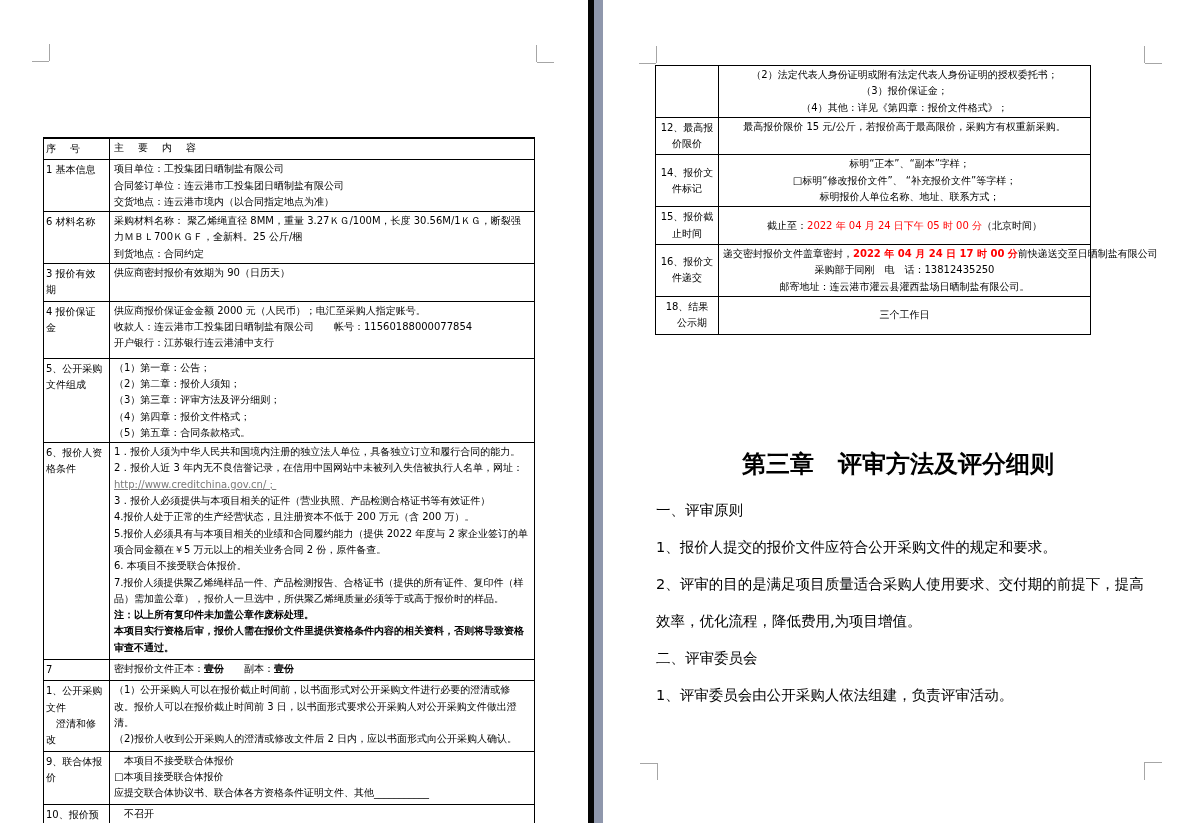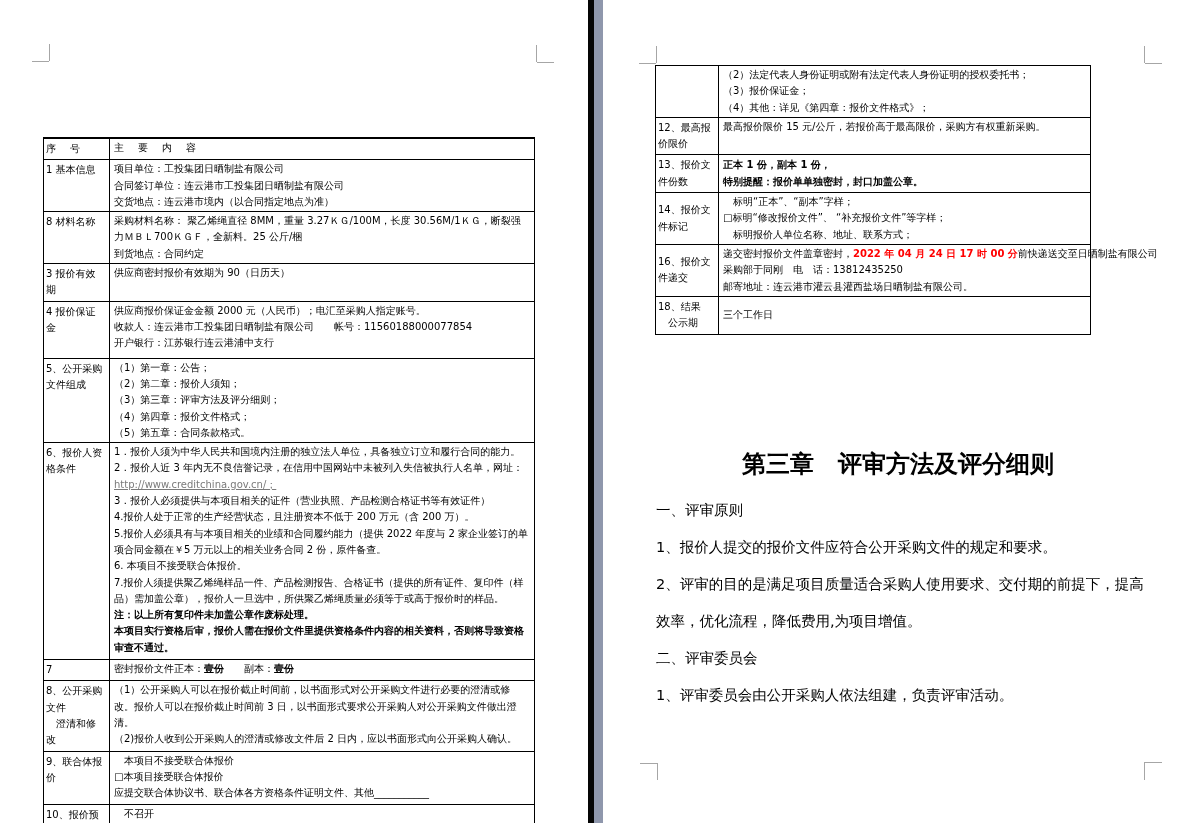--- a/index.html
+++ b/index.html
@@ -9,21 +9,21 @@
   }
   .page{position:absolute;top:0;height:823px;background:#fff;}
   #left-page{left:0;width:588px;}
   #right-page{left:603px;width:591px;}
   .gap-black{position:absolute;left:588px;top:0;width:6px;height:823px;background:#050505;}
   .gap-slate{position:absolute;left:594px;top:0;width:9px;height:823px;background:#8f97ac;}
   .cm{position:absolute;background:#a6a6a6;}
   table.doc{border-collapse:collapse;table-layout:fixed;background:#fff;}
   table.doc td{border:1px solid #000;vertical-align:top;overflow:visible;}
   #left-table{position:absolute;left:43px;top:137px;width:492px;font-size:10px;line-height:16.3px;border-top:2px solid #000;}
-  #right-table{position:absolute;left:52px;top:65px;width:436px;font-size:10px;line-height:16.3px;}
+  #right-table{position:absolute;left:52px;top:65px;width:436px;font-size:10px;line-height:16.3px;text-align:center;}
   td.lbl{width:61px;padding:2px 2px;white-space:pre-line;}
   #right-table td.lbl{width:58px;}
   td.cnt{padding:1px 4px;}
   #right-table td{vertical-align:middle;}
   .ln{min-height:16px;}
   .b{font-weight:bold;}
   .red{color:#ff0000;}
   .nw{white-space:nowrap;}
   .lnk{color:#7a7a7a;text-decoration:underline;}
   .hdr{letter-spacing:2px;}
@@ -44,21 +44,21 @@
     </tr>
     <tr style="height:50px">
       <td class="lbl">1 基本信息</td>
       <td class="cnt">
         <div class="ln">项目单位：工投集团日晒制盐有限公司</div>
         <div class="ln">合同签订单位：连云港市工投集团日晒制盐有限公司</div>
         <div class="ln">交货地点：连云港市境内（以合同指定地点为准）</div>
       </td>
     </tr>
     <tr style="height:46px">
-      <td class="lbl">8 材料名称</td>
+      <td class="lbl">6 材料名称</td>
       <td class="cnt">
         <div class="ln">采购材料名称： 聚乙烯绳直径 8MM，重量 3.27ＫＧ/100M，长度 30.56M/1ＫＧ，断裂强力ＭＢＬ700ＫＧＦ，全新料。25 公斤/梱</div>
         <div class="ln">到货地点：合同约定</div>
       </td>
     </tr>
     <tr style="height:35px">
       <td class="lbl">3 报价有效
 期</td>
       <td class="cnt">
         <div class="ln">供应商密封报价有效期为 90（日历天）</div>
@@ -100,21 +100,21 @@
         <div class="ln b">本项目实行资格后审，报价人需在报价文件里提供资格条件内容的相关资料，否则将导致资格审查不通过。</div>
       </td>
     </tr>
     <tr style="height:18px">
       <td class="lbl">7</td>
       <td class="cnt">
         <div class="ln nw"><span>密封报价文件正本：</span><span class="b">壹份</span><span>　　副本：</span><span class="b">壹份</span></div>
       </td>
     </tr>
     <tr style="height:57px">
-      <td class="lbl">8、公开采购
+      <td class="lbl">1、公开采购
 文件
 　澄清和修
 改</td>
       <td class="cnt">
         <div class="ln">（1）公开采购人可以在报价截止时间前，以书面形式对公开采购文件进行必要的澄清或修改。报价人可以在报价截止时间前 3 日，以书面形式要求公开采购人对公开采购文件做出澄清。</div>
         <div class="ln">（2)报价人收到公开采购人的澄清或修改文件后 2 日内，应以书面形式向公开采购人确认。</div>
       </td>
     </tr>
     <tr style="height:53px">
       <td class="lbl">9、联合体报
@@ -152,35 +152,34 @@
         <div class="ln">（4）其他：详见《第四章：报价文件格式》；</div>
       </td>
     </tr>
     <tr style="height:37px">
       <td class="lbl">12、最高报
 价限价</td>
       <td class="cnt" style="vertical-align:top">
         <div class="ln">最高报价限价 15 元/公斤，若报价高于最高限价，采购方有权重新采购。</div>
       </td>
     </tr>
-    <tr style="height:36px">
-      <td class="lbl">13、报价文
-件份数</td>
-      <td class="cnt">
-        <div class="ln b">正本 1 份，副本 1 份，</div>
-        <div class="ln b">特别提醒：报价单单独密封，封口加盖公章。</div>
-      </td>
-    </tr>
     <tr style="height:49px">
       <td class="lbl">14、报价文
 件标记</td>
       <td class="cnt">
         <div class="ln">　标明“正本”、“副本”字样；</div>
         <div class="ln">□标明“修改报价文件”、 “补充报价文件”等字样；</div>
         <div class="ln">　标明报价人单位名称、地址、联系方式；</div>
+      </td>
+    </tr>
+    <tr style="height:31px">
+      <td class="lbl">15、报价截
+止时间</td>
+      <td class="cnt">
+        <div class="ln nw"><span>截止至：</span><span class="red">2022 年 04 月 24 日下午 05 时 00 分</span><span>（北京时间）</span></div>
       </td>
     </tr>
     <tr style="height:52px">
       <td class="lbl">16、报价文
 件递交</td>
       <td class="cnt">
         <div class="ln nw"><span>递交密封报价文件盖章密封，</span><span class="red b">2022 年 04 月 24 日 17 时 00 分</span><span>前快递送交至日晒制盐有限公司</span></div>
         <div class="ln">采购部于同刚　电　话：13812435250</div>
         <div class="ln">邮寄地址：连云港市灌云县灌西盐场日晒制盐有限公司。</div>
       </td>

